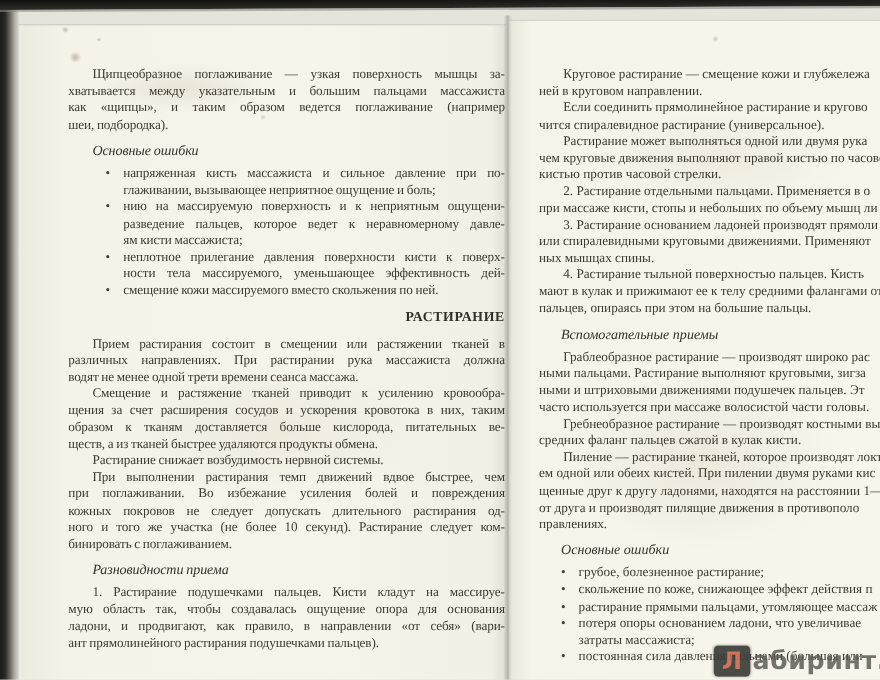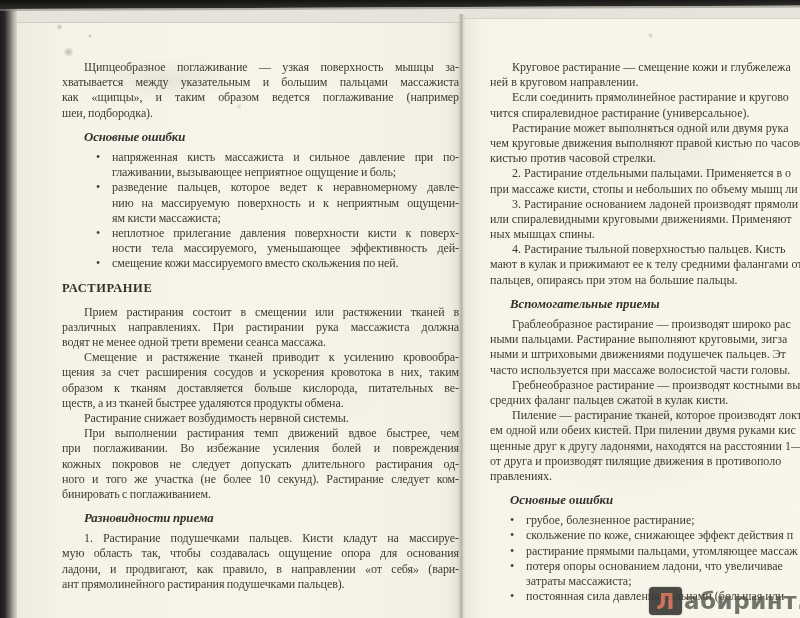--- a/index.html
+++ b/index.html
@@ -54,25 +54,25 @@
   
   .text-col{position:absolute;z-index:4;color:#3f3a32;font-size:12px;line-height:15.2px;}
   .text-left{left:62px;top:60px;width:397px;letter-spacing:-0.1px;word-spacing:-0.4px;}
   .text-right{left:490px;top:60px;width:430px;}
   .line{height:15.2px;overflow:hidden;}
   .text-left .line{text-align:justify;}
   .text-left .line.j::after{content:"";display:inline-block;width:100%;height:0;vertical-align:top;}
   .text-right .line{white-space:nowrap;}
   .para .line.first{text-indent:22px;}
   .heading{
-    text-align:left;font-weight:bold;font-size:12.5px;color:#35302a;
+    text-align:right;font-weight:bold;font-size:12.5px;color:#35302a;
     letter-spacing:.6px;margin:10px 0 8px 0;height:15.2px;line-height:15.2px;
   }
   .subheading{
-    font-weight:bold;font-style:italic;font-size:12.8px;color:#35302a;
+    font-weight:normal;font-style:italic;font-size:12.8px;color:#35302a;
     margin:9px 0 5px 22px;height:15.2px;line-height:15.2px;
   }
   .text-right .subheading{margin-left:20px;}
   .bullet{position:relative;padding-left:50px;}
   .bullet::before{content:"\2022";position:absolute;left:34px;top:0;line-height:15.2px;color:#3f3a32;}
   .text-right .bullet{padding-left:36px;}
   .text-right .bullet::before{left:20px;}
 
   
   .watermark{position:absolute;left:649px;top:587px;z-index:7;display:flex;align-items:center;opacity:.92;}
@@ -117,22 +117,22 @@
       <div class="line j">как «щипцы», и таким образом ведется поглаживание (например</div>
       <div class="line">шеи, подбородка).</div>
     </div>
     <div class="subheading">Основные ошибки</div>
     <div>
       <div class="bullet">
         <div class="line j">напряженная кисть массажиста и сильное давление при по-</div>
         <div class="line">глаживании, вызывающее неприятное ощущение и боль;</div>
       </div>
       <div class="bullet">
+        <div class="line j">нию на массируемую поверхность и к неприятным ощущени-</div>
         <div class="line j">разведение пальцев, которое ведет к неравномерному давле-</div>
-        <div class="line j">нию на массируемую поверхность и к неприятным ощущени-</div>
         <div class="line">ям кисти массажиста;</div>
       </div>
       <div class="bullet">
         <div class="line j">неплотное прилегание давления поверхности кисти к поверх-</div>
         <div class="line j">ности тела массируемого, уменьшающее эффективность дей-</div>
       </div>
       <div class="bullet">
         <div class="line">смещение кожи массируемого вместо скольжения по ней.</div>
       </div>
     </div>

